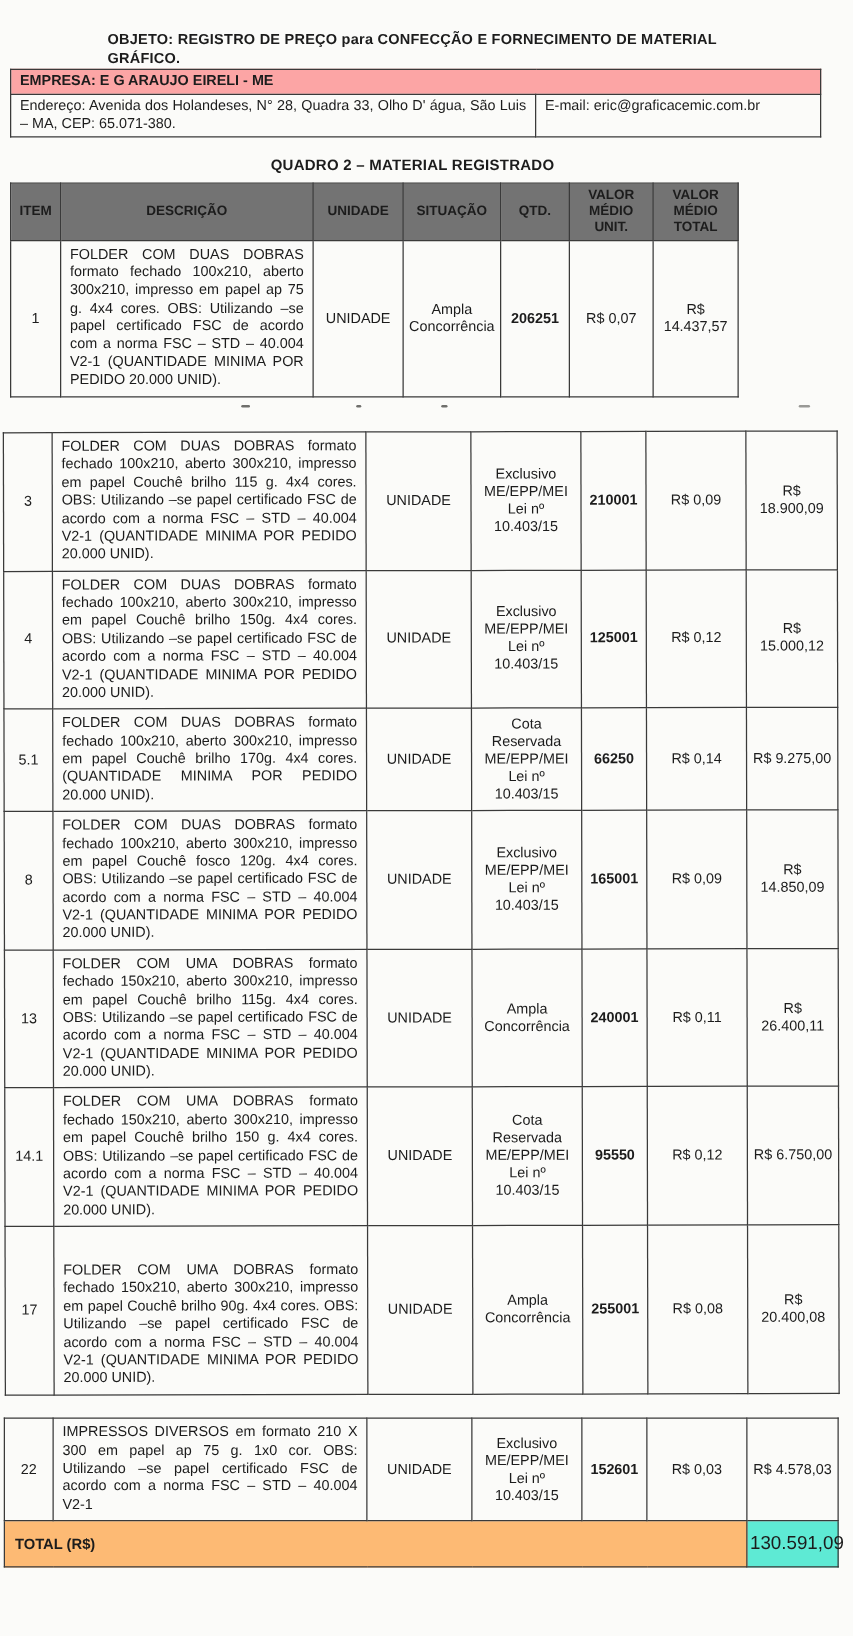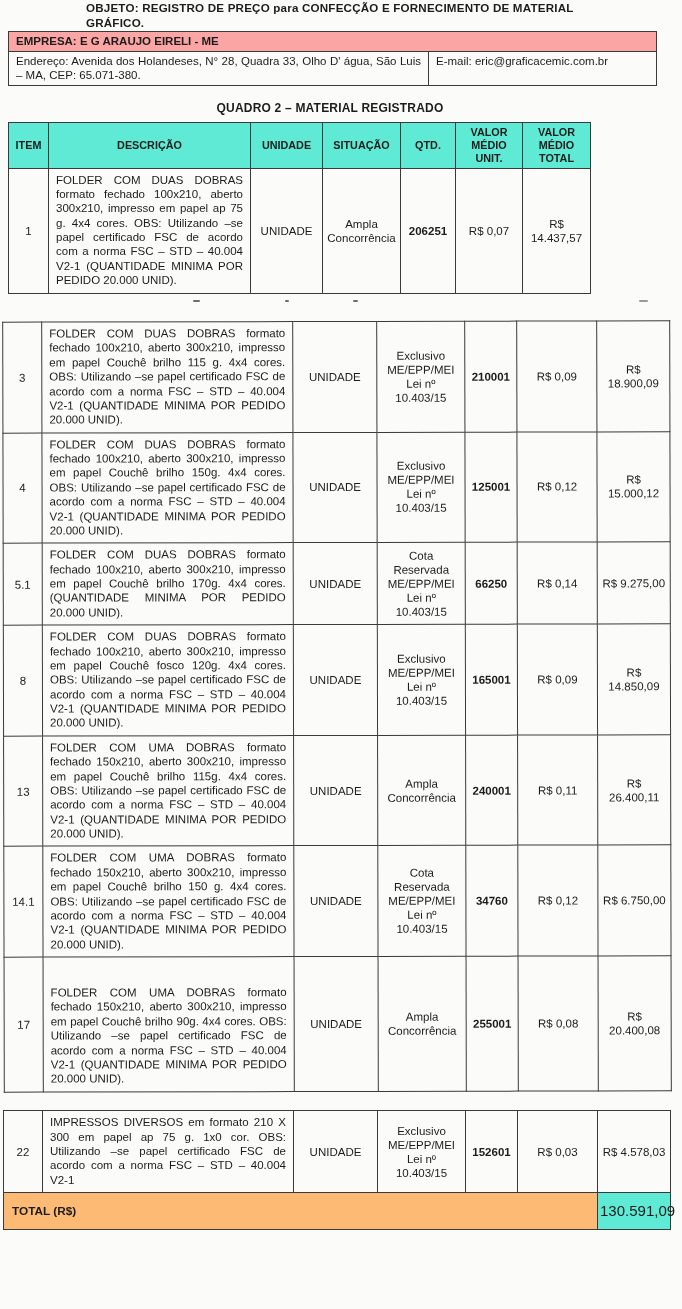--- a/index.html
+++ b/index.html
@@ -3,21 +3,21 @@
 <meta charset="utf-8">
 <style>
   html,body{margin:0;padding:0;}
   body{
     width:682px;height:1309px;overflow:hidden;position:relative;
     background:#fbfbf9;
     font-family:"Liberation Sans", sans-serif;
     color:#1c1c1c;
     -webkit-font-smoothing:antialiased;
   }
-  .doc{position:absolute;inset:0;}
+  .doc{position:absolute;inset:0;padding-top:24px;}
 
   
   .objeto{
     margin:0 0 0 86px;width:548px;
     font-size:11.6px;font-weight:bold;line-height:1.32;letter-spacing:.2px;
   }
   .qtitle{
     font-size:12px;font-weight:bold;text-align:center;letter-spacing:.2px;
   }
   .q1{width:640px;margin:9px 0 0 14px;}
@@ -31,21 +31,21 @@
   .t1 .addr{text-align:justify;}
   .t1 .vtop{vertical-align:top;}
   .t1 col.c1{width:420px;} .t1 col.c2{width:228px;}
 
   
   .t2{table-layout:fixed;font-size:11.5px;}
   .seg1{margin:4px 0 0 8px;width:582px;}
   .seg2{margin:14px 0 0 3px;width:667px;transform:rotate(-0.12deg);}
   .seg3{margin:19px 0 0 3px;width:667px;}
   .t2 th{
-    background:#5eead4;border:1.6px solid #3a3a3a;
+    background:#737373;border:1.6px solid #3a3a3a;
     font-size:10.8px;font-weight:bold;line-height:1.18;
     padding:3px 2px;vertical-align:middle;
   }
   .t2 td{border:1.4px solid #3a3a3a;vertical-align:middle;line-height:1.22;}
   .t2 td.desc{
     text-align:justify;vertical-align:top;padding:4px 7px 5px 7px;
     font-size:11.5px;line-height:1.25;
   }
   .t2 td.c{text-align:center;padding:3px 2px;}
   .t2 td.qtd{font-weight:bold;}
@@ -191,21 +191,21 @@
           <td class="c">Ampla Concorrência</td>
           <td class="c qtd">240001</td>
           <td class="c">R$ 0,11</td>
           <td class="c">R$ 26.400,11</td>
         </tr>
         <tr>
           <td class="c">14.1</td>
           <td class="desc">FOLDER COM UMA DOBRAS formato fechado 150x210, aberto 300x210, impresso em papel Couchê brilho 150 g. 4x4 cores. OBS: Utilizando –se papel certificado FSC de acordo com a norma FSC – STD – 40.004 V2-1 (QUANTIDADE MINIMA POR PEDIDO 20.000 UNID).</td>
           <td class="c">UNIDADE</td>
           <td class="c">Cota Reservada ME/EPP/MEI Lei nº 10.403/15</td>
-          <td class="c qtd">34760</td>
+          <td class="c qtd">95550</td>
           <td class="c">R$ 0,12</td>
           <td class="c">R$ 6.750,00</td>
         </tr>
         <tr>
           <td class="c">17</td>
           <td class="desc">FOLDER COM UMA DOBRAS formato fechado 150x210, aberto 300x210, impresso em papel Couchê brilho 90g. 4x4 cores. OBS: Utilizando –se papel certificado FSC de acordo com a norma FSC – STD – 40.004 V2-1 (QUANTIDADE MINIMA POR PEDIDO 20.000 UNID).</td>
           <td class="c">UNIDADE</td>
           <td class="c">Ampla Concorrência</td>
           <td class="c qtd">255001</td>
           <td class="c">R$ 0,08</td>

